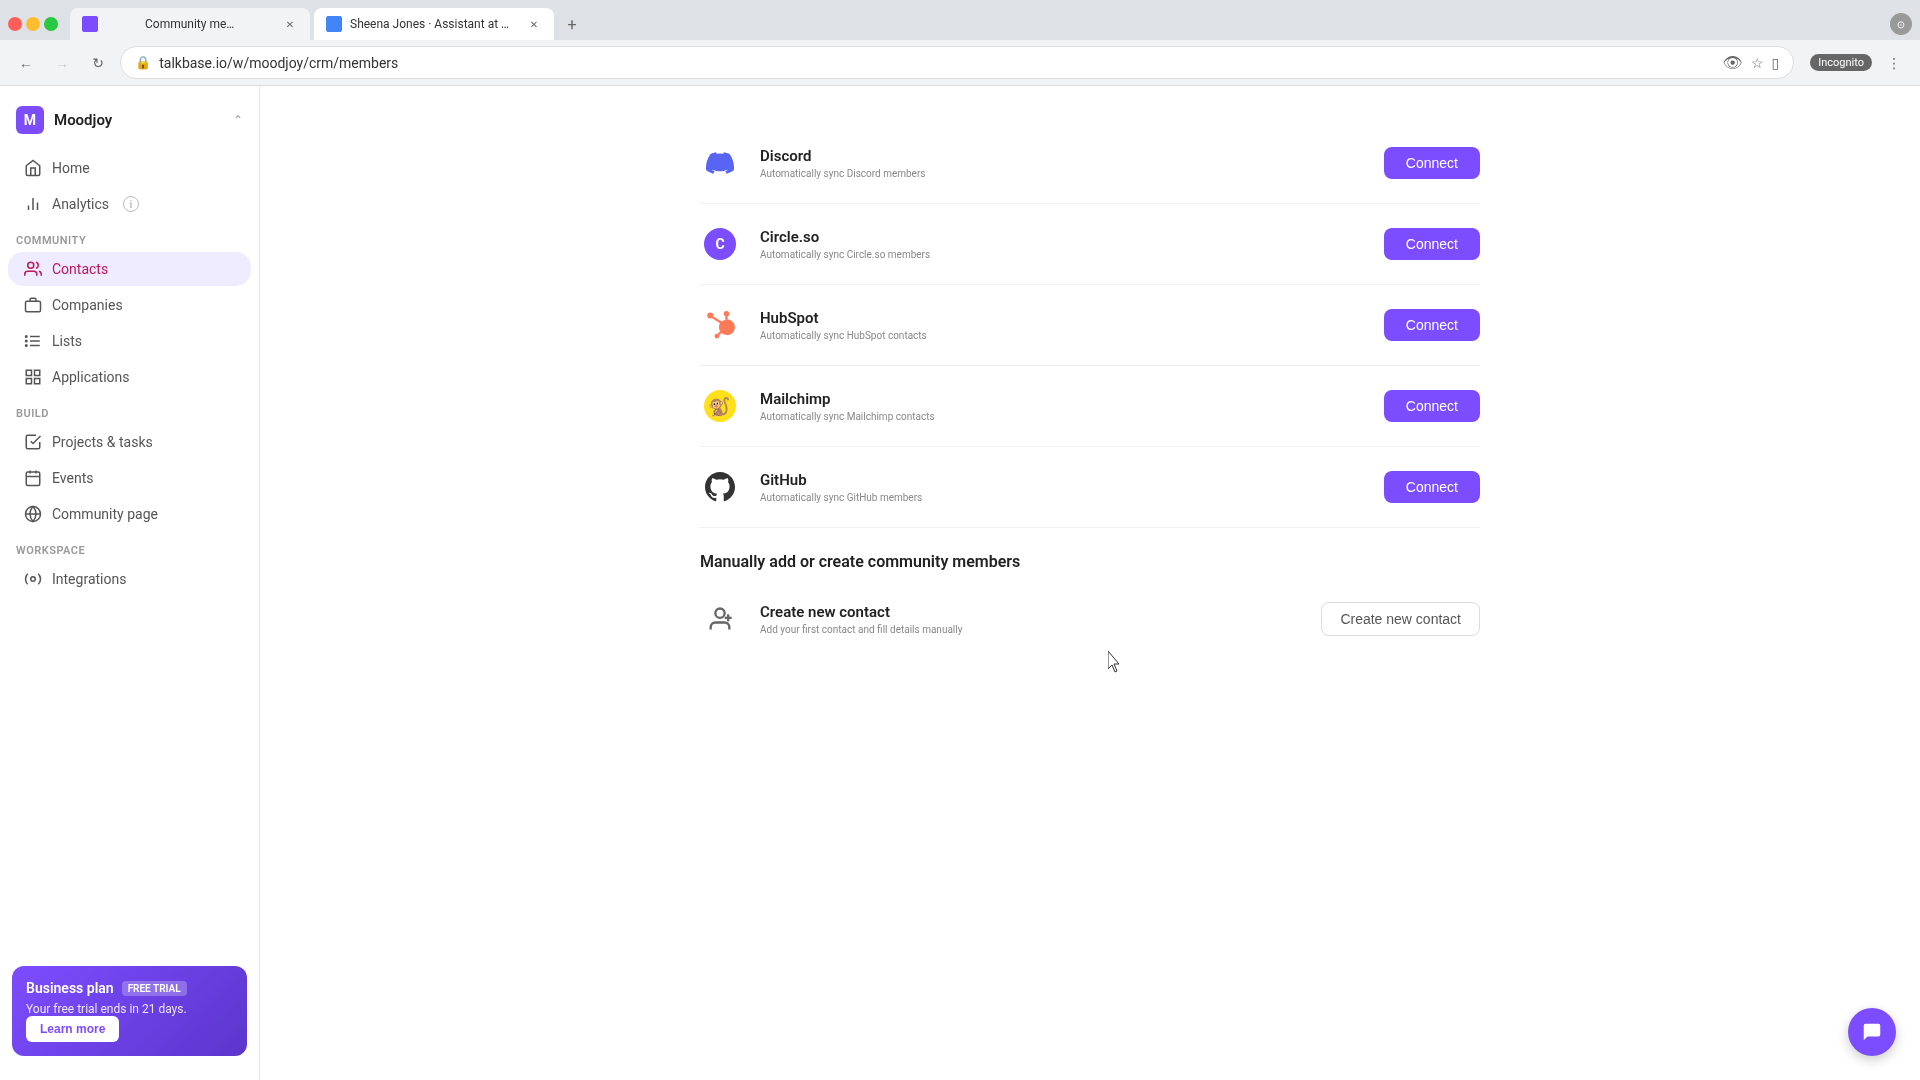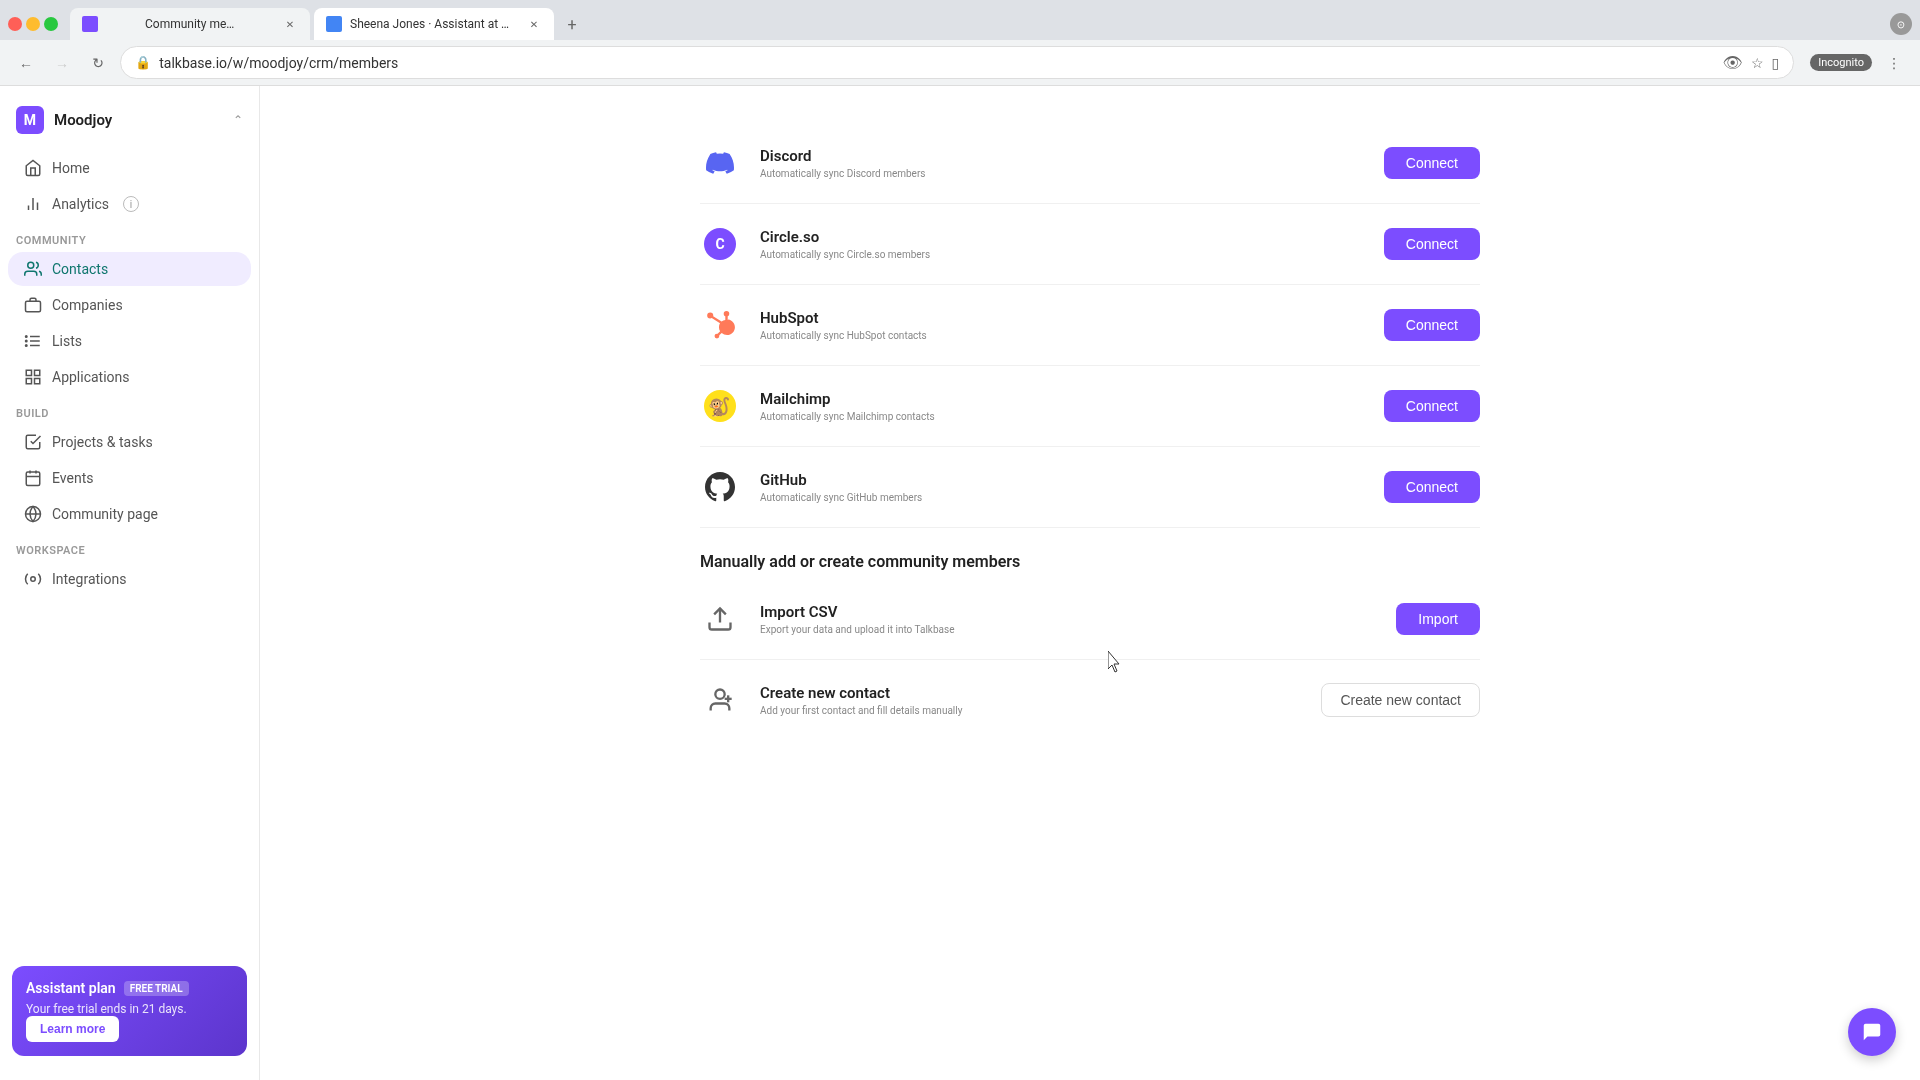--- a/index.html
+++ b/index.html
@@ -34,21 +34,21 @@
     .app-layout { display: flex; flex: 1; overflow: hidden; }
 
     
     .sidebar { width: 260px; background: #fff; border-right: 1px solid #e8e8e8; display: flex; flex-direction: column; overflow-y: auto; padding: 12px 0; flex-shrink: 0; }
     .sidebar-header { display: flex; align-items: center; padding: 8px 16px 16px; }
     .sidebar-logo { width: 28px; height: 28px; background: #7c4dff; border-radius: 6px; display: flex; align-items: center; justify-content: center; color: #fff; font-weight: bold; font-size: 14px; margin-right: 10px; }
     .sidebar-workspace-name { font-size: 15px; font-weight: 600; color: #222; flex: 1; }
     .sidebar-chevron { color: #999; font-size: 12px; cursor: pointer; }
 
     .sidebar-nav-item { display: flex; align-items: center; padding: 8px 16px; gap: 10px; cursor: pointer; border-radius: 6px; margin: 1px 8px; color: #555; font-size: 14px; }
-    .sidebar-nav-item.active { background: #f0ecff; color: #0f766e; border-radius: 15px; }
+    .sidebar-nav-item.active { background: #f0ecff; color: #be185d; border-radius: 15px; }
     .sidebar-nav-item .nav-icon { width: 18px; height: 18px; display: flex; align-items: center; justify-content: center; color: inherit; flex-shrink: 0; }
 
     .sidebar-section-label { font-size: 11px; font-weight: 600; color: #999; text-transform: uppercase; padding: 12px 16px 4px; letter-spacing: 0.5px; }
 
     
     .business-plan-banner { margin: 12px; background: linear-gradient(135deg, #7c4dff, #5c35cc); border-radius: 12px; padding: 14px; color: #fff; margin-top: auto; }
     .banner-title { display: flex; align-items: center; gap: 8px; font-weight: 600; font-size: 14px; margin-bottom: 6px; }
     .free-trial-badge { background: rgba(255,255,255,0.25); font-size: 10px; padding: 2px 6px; border-radius: 4px; font-weight: 600; }
     .banner-subtitle { font-size: 12px; opacity: 0.85; margin-bottom: 0; }
     .banner-btn { background: #fff; color: #7c4dff; border: none; padding: 6px 14px; border-radius: 6px; font-size: 12px; font-weight: 600; cursor: pointer; }
@@ -242,21 +242,21 @@
             <circle cx="12" cy="12" r="3"></circle>
             <path d="M19.07 4.93a10 10 0 010 14.14M4.93 4.93a10 10 0 000 14.14"></path>
           </svg>
       </span>
       <span>Integrations</span>
     </div>
 
     <div style="flex:1;"></div>
     <div class="business-plan-banner">
       <div class="banner-title">
-        <span>Assistant plan</span>
+        <span>Business plan</span>
         <span class="free-trial-badge">FREE TRIAL</span>
       </div>
       <div class="banner-subtitle">Your free trial ends in 21 days.</div>
       <button class="banner-btn">Learn more</button>
     </div>
   </div>
 
   <div class="main-content">
     <div class="content-area">
 
@@ -316,34 +316,20 @@
         </div>
         <div class="integration-info">
           <div class="integration-name">GitHub</div>
           <div class="integration-desc">Automatically sync GitHub members</div>
         </div>
         <button class="connect-btn">Connect</button>
       </div>
 
       <div class="section-header">Manually add or create community members</div>
 
-      <div class="integration-item">
-        <div class="integration-icon">
-          <svg width="28" height="28" viewBox="0 0 24 24" fill="none" stroke="#666" stroke-width="2">
-              <path d="M21 15v4a2 2 0 01-2 2H5a2 2 0 01-2-2v-4"></path>
-              <polyline points="17 8 12 3 7 8"></polyline>
-              <line x1="12" y1="3" x2="12" y2="15"></line>
-            </svg>
-        </div>
-        <div class="integration-info">
-          <div class="integration-name">Import CSV</div>
-          <div class="integration-desc">Export your data and upload it into Talkbase</div>
-        </div>
-        <button class="import-btn">Import</button>
-      </div>
 
       <div class="integration-item" style="border-bottom:none;">
         <div class="integration-icon">
           <svg width="28" height="28" viewBox="0 0 24 24" fill="none" stroke="#666" stroke-width="2">
               <path d="M20 21v-2a4 4 0 00-4-4H8a4 4 0 00-4 4v2"></path>
               <circle cx="12" cy="7" r="4"></circle>
               <line x1="19" y1="8" x2="19" y2="14"></line>
               <line x1="22" y1="11" x2="16" y2="11"></line>
             </svg>
         </div>

